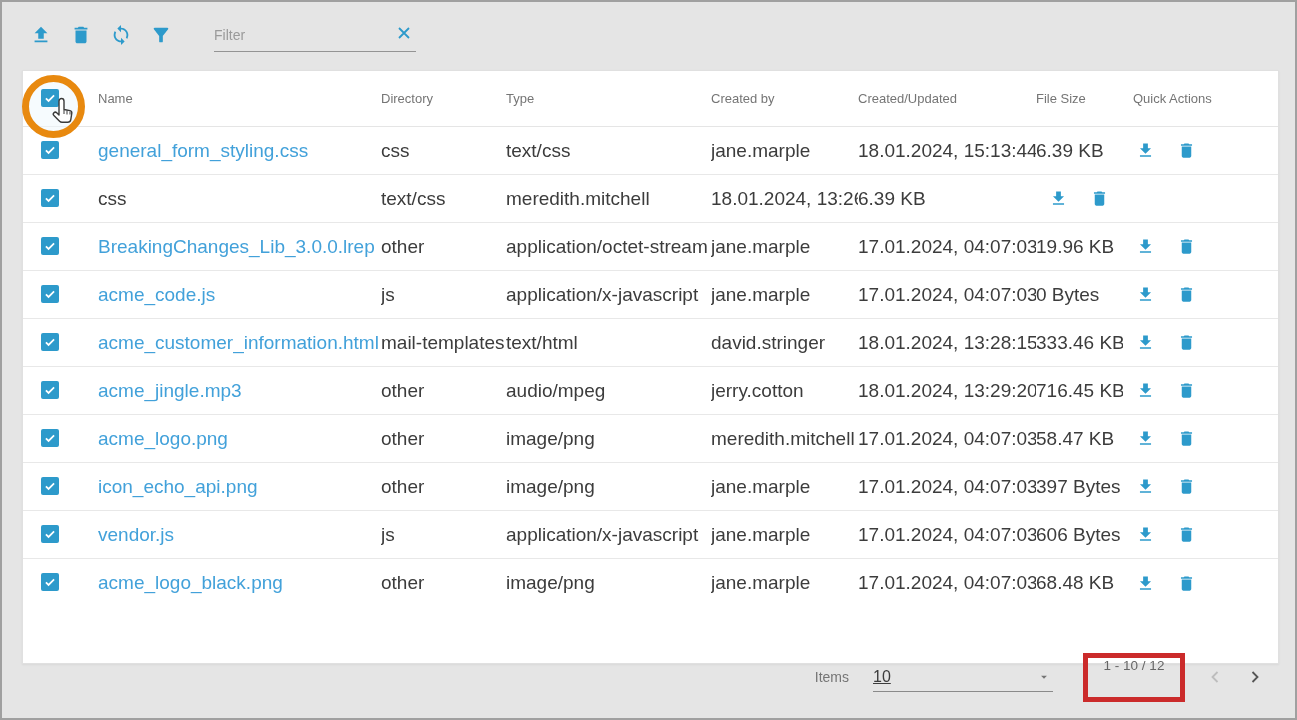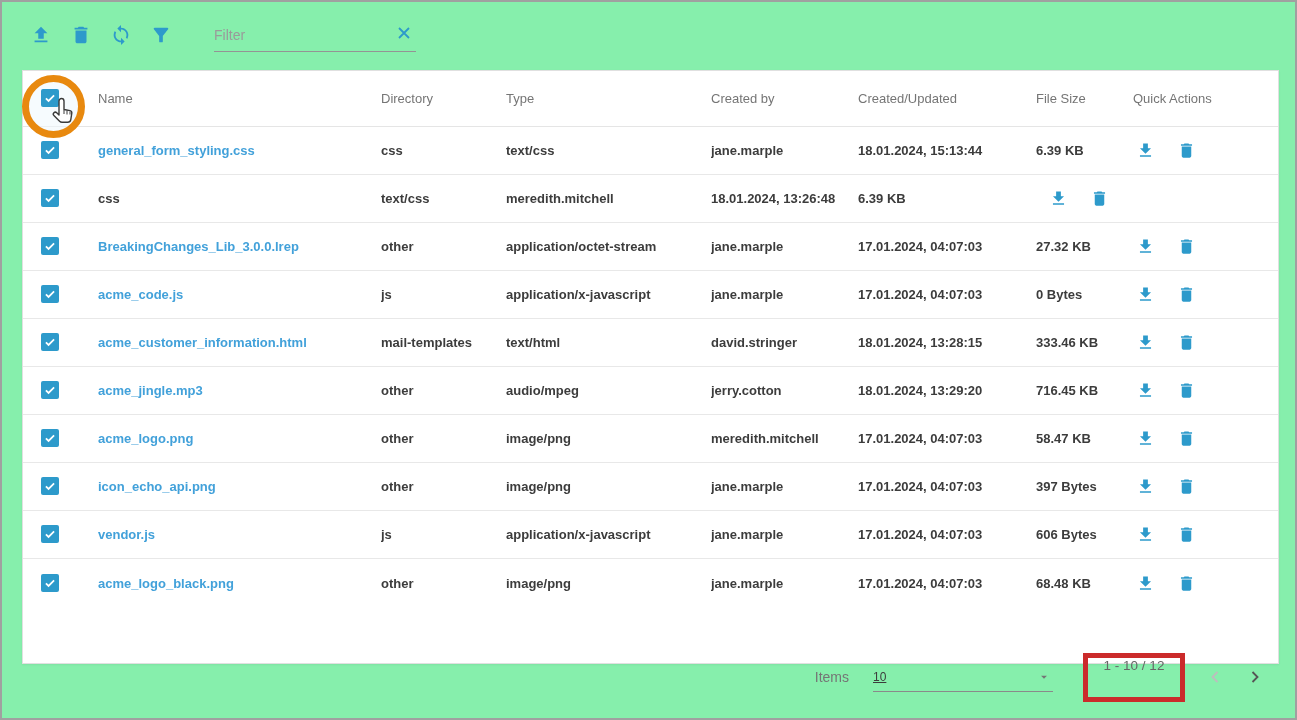--- a/index.html
+++ b/index.html
@@ -8,21 +8,21 @@
     --ann-orange:#e8890f;
     --ann-red:#cb2b2b;
   }
   *{box-sizing:border-box;margin:0;padding:0;}
   html,body{width:1297px;height:720px;}
   body{
     font-family:"Liberation Sans","DejaVu Sans",sans-serif;
     background:#fff;color:#3c3c3c;overflow:hidden;position:relative;
   }
   .frame{
-    position:absolute;inset:0;border:2px solid #a0a0a0;background:#86efac;
+    position:absolute;inset:0;border:2px solid #a0a0a0;background:#e5e5e5;
   }
 
   
   .toolbar{
     position:absolute;left:0;top:0;height:66px;width:100%;
     display:flex;align-items:center;padding-left:28px;
   }
   .tool-btn{
     width:22px;height:22px;margin-right:18px;color:var(--accent);
     display:inline-flex;align-items:center;justify-content:center;cursor:pointer;
@@ -47,21 +47,21 @@
     position:absolute;left:20px;top:68px;width:1257px;height:594px;
     border:1px solid #e0e0e0;border-radius:0;background:#fff;
     box-shadow:0 1px 2px rgba(0,0,0,.06);
   }
   .grid-row{
     display:grid;
     grid-template-columns:75px 283px 125px 205px 147px 178px 87px auto;
     align-items:center;
   }
   .thead{height:56px;border-bottom:1px solid #e5e5e5;color:#757575;font-size:13px;}
-  .trow{height:48px;border-bottom:1px solid #e8e8e8;font-size:13px;font-weight:bold;}
+  .trow{height:48px;border-bottom:1px solid #e8e8e8;font-size:19px;}
   .trow:last-child{border-bottom:none;}
   .cell{padding-right:8px;white-space:nowrap;overflow:hidden;}
   .c-check{padding-left:18px;}
   .checkbox{
     width:18px;height:18px;background:var(--accent);border-radius:2px;
     display:inline-flex;align-items:center;justify-content:center;cursor:pointer;
   }
   .checkbox svg{width:14px;height:14px;}
   .file-link{color:var(--link);text-decoration:none;cursor:pointer;}
   .c-actions{display:flex;align-items:center;padding-left:12px;}
@@ -73,21 +73,21 @@
   .gap22{margin-right:21px;}
 
   
   .pagination{
     position:absolute;right:28px;top:645px;height:60px;
     display:flex;align-items:center;
   }
   .items-label{color:#757575;font-size:14px;margin-right:24px;}
   .page-size{
     position:relative;width:180px;height:30px;border-bottom:1px solid #8a8a8a;
-    display:flex;align-items:center;font-size:12px;color:#3c3c3c;cursor:pointer;text-decoration:underline;
+    display:flex;align-items:center;font-size:16px;color:#3c3c3c;cursor:pointer;text-decoration:underline;
   }
   .page-size .arrow{position:absolute;right:2px;top:8px;width:14px;height:14px;color:#757575;}
   .page-size .arrow svg{width:14px;height:14px;fill:currentColor;}
   .range-box{
     margin-left:30px;border:5px solid var(--ann-red);
     width:102px;height:49px;display:flex;justify-content:center;
     color:#666;font-size:13.5px;
   }
   .pager-btn{
     width:24px;height:24px;display:inline-flex;align-items:center;justify-content:center;cursor:pointer;
@@ -224,21 +224,21 @@
           <svg viewBox="0 0 24 24">
                 <path fill="none" stroke="#fff" stroke-width="3" d="M5 12.5l4.5 4.5L19 7.5"></path>
               </svg>
         </span>
       </div>
       <div class="cell"><a class="file-link">BreakingChanges_Lib_3.0.0.lrep</a></div>
       <div class="cell">other</div>
       <div class="cell">application/octet-stream</div>
       <div class="cell">jane.marple</div>
       <div class="cell">17.01.2024, 04:07:03</div>
-      <div class="cell">27.32 KB</div>
+      <div class="cell">19.96 KB</div>
       <div class="cell c-actions">
         <span class="icon-btn gap22">
           <svg viewBox="0 0 24 24">
                 <path d="M19 9h-4V3H9v6H5l7 7 7-7zM5 18v2h14v-2z"></path>
               </svg>
         </span>
         <span class="icon-btn">
           <svg viewBox="0 0 24 24">
                 <path d="M6 19c0 1.1.9 2 2 2h8c1.1 0 2-.9 2-2V7H6v12zM19 4h-3.5l-1-1h-5l-1 1H5v2h14V4z"></path>
               </svg>

